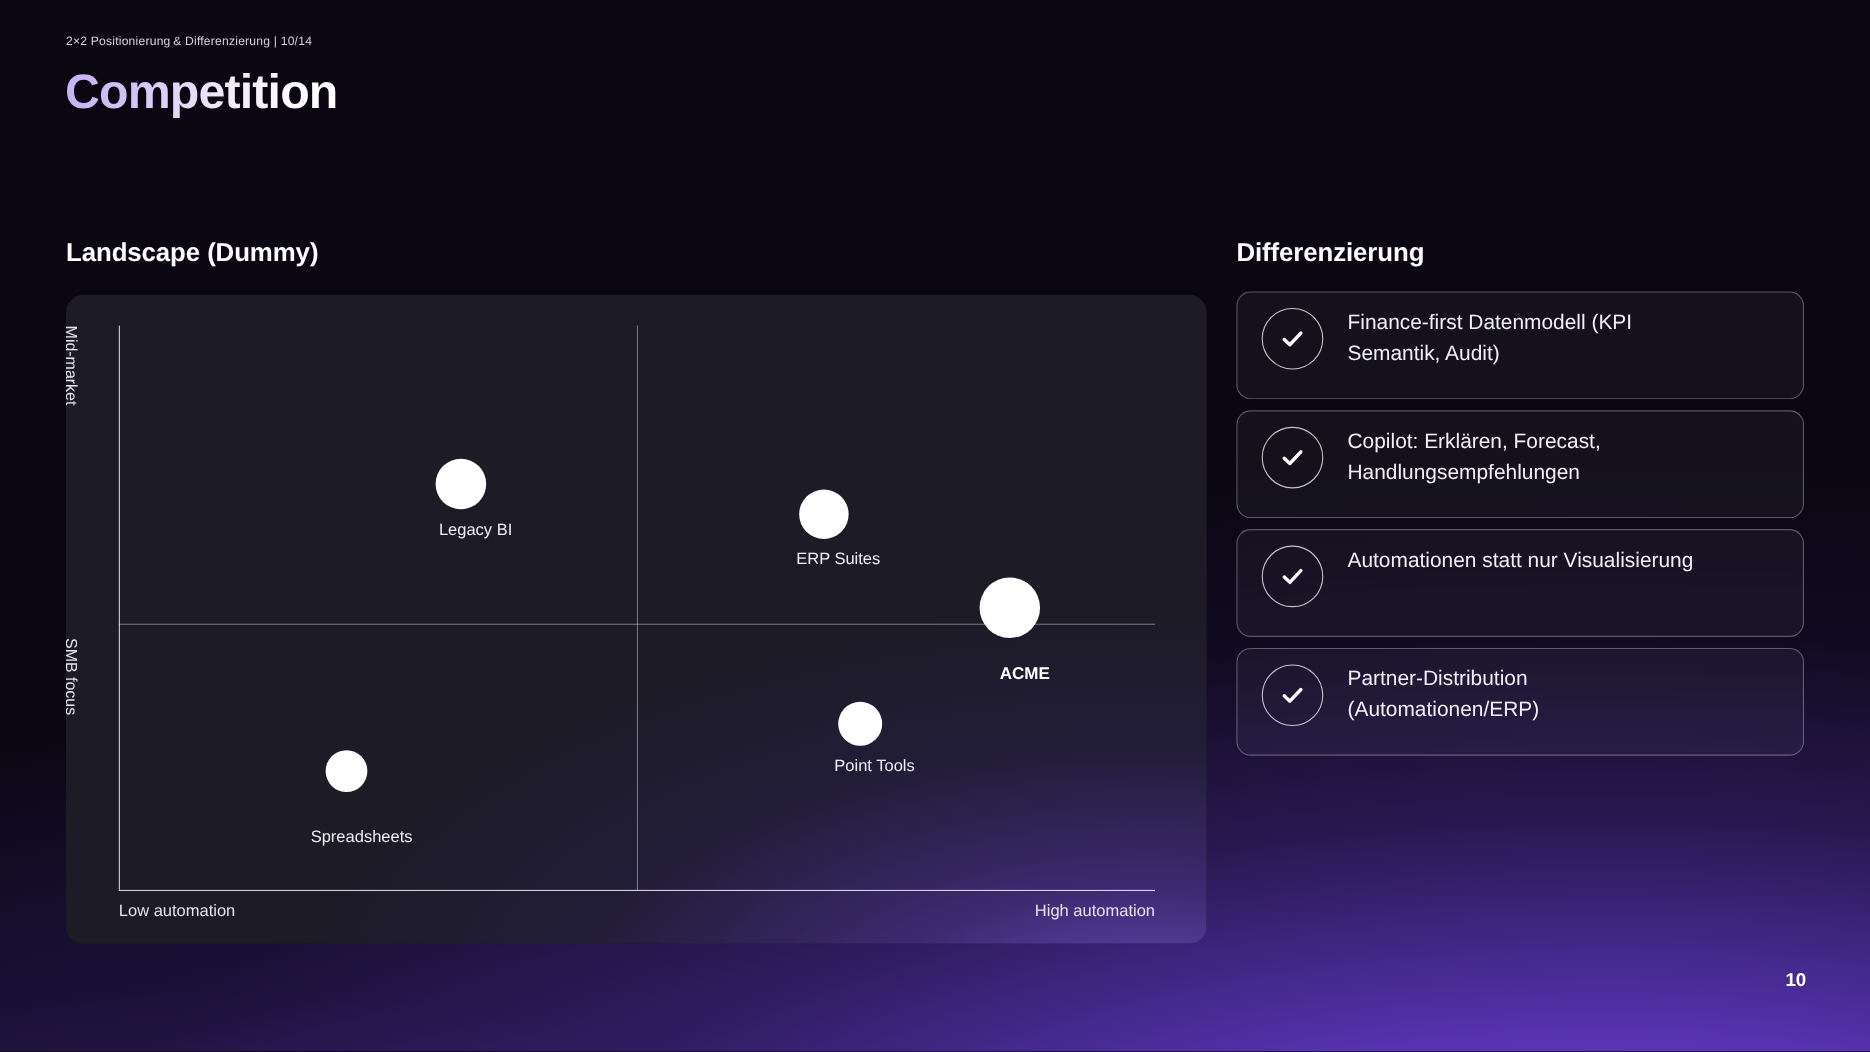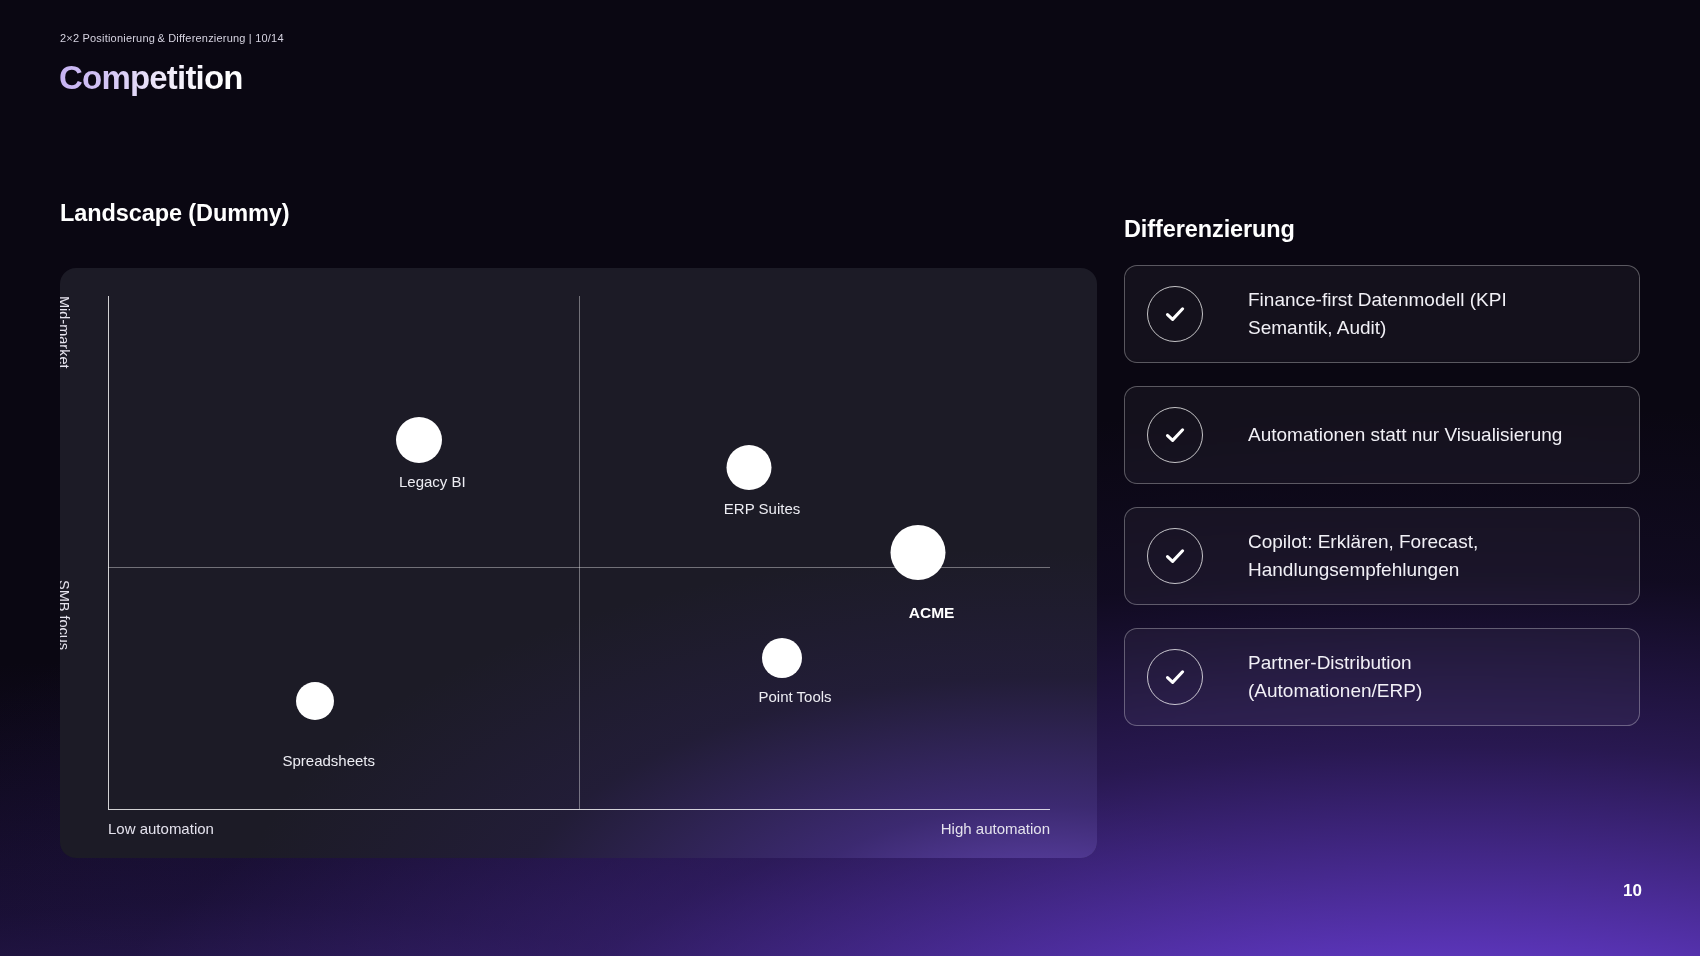--- a/index.html
+++ b/index.html
@@ -26,33 +26,33 @@
 
   
   .eyebrow{
     position:absolute; left:60px; top:32px;
     font-size:11px; letter-spacing:.2px;
     color:#d6d3e0;
     white-space:nowrap;
   }
   .page-title{
     position:absolute; left:59px; top:59px;
-    font-size:33px; font-weight:bold; letter-spacing:-0.8px;
+    font-size:44px; font-weight:bold; letter-spacing:-0.8px;
     background:linear-gradient(95deg,#c6b2f2 0%,#d3c4f5 26%,#efeaf9 58%,#ffffff 88%);
     -webkit-background-clip:text; background-clip:text;
     -webkit-text-fill-color:transparent; color:transparent;
     white-space:nowrap;
   }
 
   
   .sec-h{
     position:absolute; font-size:23.5px; font-weight:bold;
     color:#ffffff; letter-spacing:-0.1px; white-space:nowrap;
   }
-  #h-left { left:60px;   top:200px;text-align:center; }
+  #h-left { left:60px;   top:216px;text-align:center; }
   #h-right{ left:1124px; top:216px;text-align:center; }
 
   
   .chart-card{
     position:absolute; left:60px; top:268px;
     width:1037px; height:590px;
     border-radius:16px;
     background:#1c1b26;
     overflow:hidden;
   }
@@ -97,26 +97,25 @@
   }
   .pt.hi .lbl{ font-weight:bold; color:#ffffff; font-size:15.5px; }
 
   
   .diff-list{ position:absolute; left:1124px; top:265px; width:516px; }
   .diff-card{
     position:relative;
     border:1px solid rgba(255,255,255,.30);
     border-radius:13px;
     min-height:98px;
-    margin-bottom:23px;
-    display:flex; align-items:center;
+    margin-bottom:10px;
+    display:flex; align-items:flex-start;
     padding:14px 22px;
     background:rgba(255,255,255,0.045);
     backdrop-filter:blur(2px);
-    gap:23px;
   }
   .check{
     flex:0 0 auto;
     width:56px; height:56px; margin-right:22px;
     border:1.6px solid rgba(255,255,255,.75);
     border-radius:50%;
     display:flex; align-items:center; justify-content:center;
   }
   .check svg{ display:block; }
   .diff-text{
@@ -191,36 +190,36 @@
         </span>
         <div class="diff-text">Finance-first Datenmodell (KPI
 Semantik, Audit)</div>
       </div>
       <div class="diff-card">
         <span class="check">
           <svg width="28" height="28" viewBox="0 0 28 28" fill="none">
             <path d="M6.5 14.6 L11.6 19.4 L21.6 8.8" stroke="#ffffff" stroke-width="3.1" stroke-linecap="round" stroke-linejoin="round"></path>
           </svg>
         </span>
-        <div class="diff-text">Automationen statt nur Visualisierung</div>
-      </div>
-      <div class="diff-card">
-        <span class="check">
-          <svg width="28" height="28" viewBox="0 0 28 28" fill="none">
-            <path d="M6.5 14.6 L11.6 19.4 L21.6 8.8" stroke="#ffffff" stroke-width="3.1" stroke-linecap="round" stroke-linejoin="round"></path>
-          </svg>
-        </span>
         <div class="diff-text">Copilot: Erklären, Forecast,
 Handlungsempfehlungen</div>
       </div>
       <div class="diff-card">
         <span class="check">
           <svg width="28" height="28" viewBox="0 0 28 28" fill="none">
             <path d="M6.5 14.6 L11.6 19.4 L21.6 8.8" stroke="#ffffff" stroke-width="3.1" stroke-linecap="round" stroke-linejoin="round"></path>
           </svg>
         </span>
+        <div class="diff-text">Automationen statt nur Visualisierung</div>
+      </div>
+      <div class="diff-card">
+        <span class="check">
+          <svg width="28" height="28" viewBox="0 0 28 28" fill="none">
+            <path d="M6.5 14.6 L11.6 19.4 L21.6 8.8" stroke="#ffffff" stroke-width="3.1" stroke-linecap="round" stroke-linejoin="round"></path>
+          </svg>
+        </span>
         <div class="diff-text">Partner-Distribution
 (Automationen/ERP)</div>
       </div>
     </div>
 
   <div class="page-no">10</div>
 </div>
 
 </body></html>

